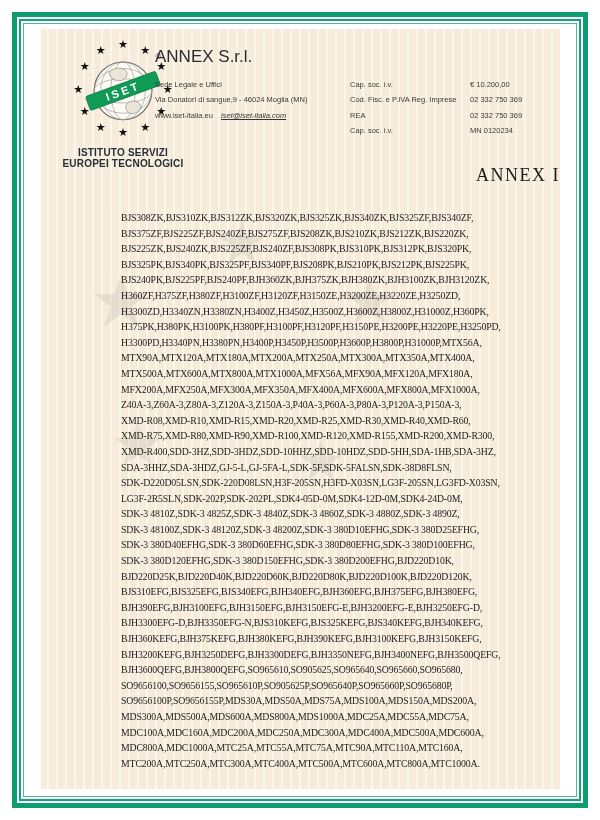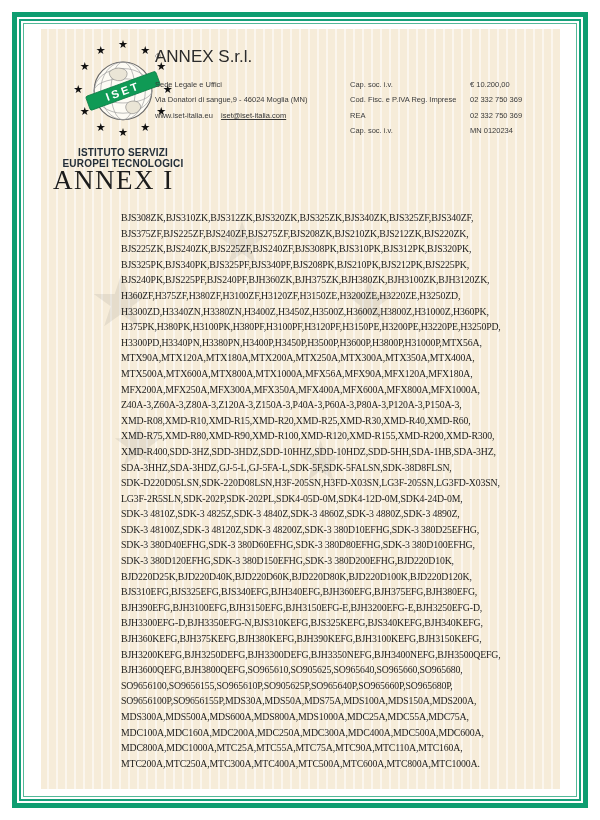--- a/index.html
+++ b/index.html
@@ -36,26 +36,26 @@
   .logo-wrap svg { display:inline-block; }
   .org-name { margin-top:1px; font-size:10px; font-weight:bold; line-height:10.5px;
               color:#232e38; letter-spacing:.2px; }
 
   
   .company  { position:absolute; left:114px; top:18px; font-size:17px; color:#2b2b2b; }
   .hrow     { position:absolute; top:48px; font-size:7.5px; color:#3a3a3a; line-height:15.4px; }
   .left-rows   { left:114px; width:200px; }
   .right-labels{ left:309px; width:125px; }
   .right-values{ left:429px; width:90px;  }
-  .email-link { text-decoration:underline; color:#333; margin-left:6px; }
+  .email-link { text-decoration:underline; color:#333; margin-left:6px;font-style:italic; }
 
   
-  .annex-title { position:absolute; left:12px; top:136px; width:100%; text-align:left;
+  .annex-title { position:absolute; left:0; top:136px; width:100%; text-align:right;
                  font-family:"Liberation Serif", serif; font-weight:400;
-                 font-size:27px; letter-spacing:1.5px; color:#1c1c1c; }
+                 font-size:18px; letter-spacing:1.5px; color:#1c1c1c; }
 
   
   .annex-list { position:absolute; left:80px; top:181px; width:436px;
                 font-family:"Liberation Serif", serif; font-size:9.8px;
                 letter-spacing:-0.15px; color:#1c1c1c; }
   .annex-list div { line-height:15.6px; white-space:nowrap; }
 </style>
 </head>
 <body>
 

